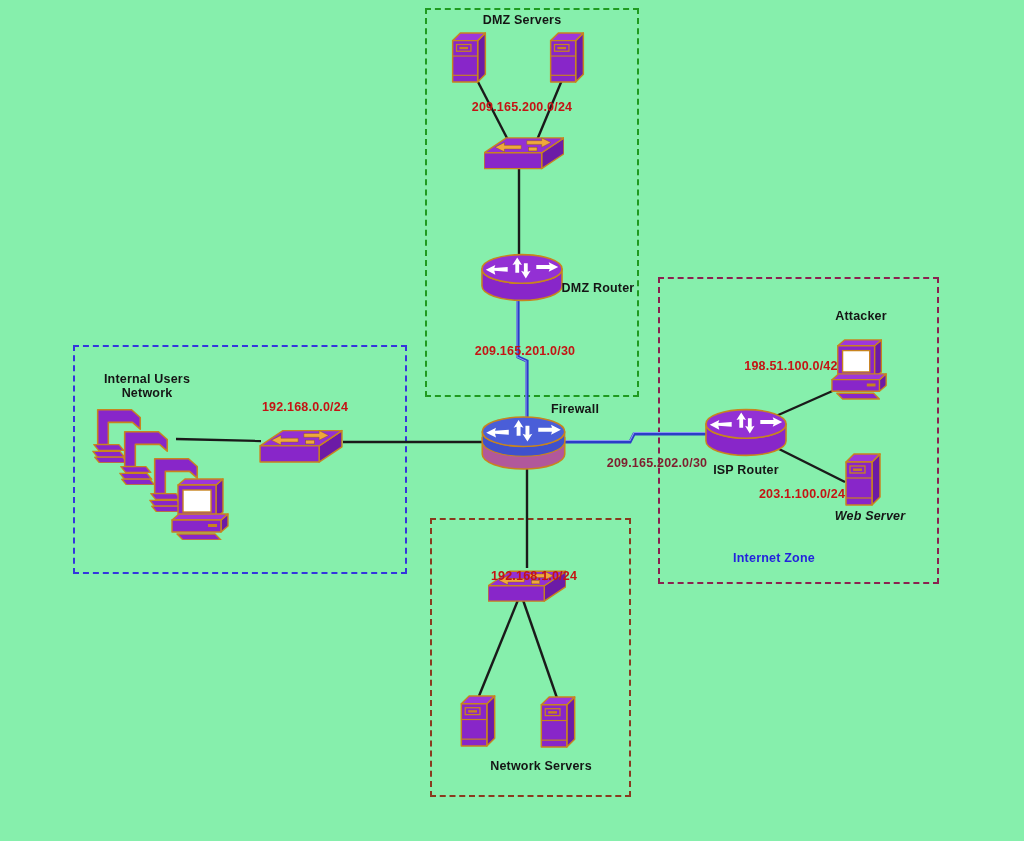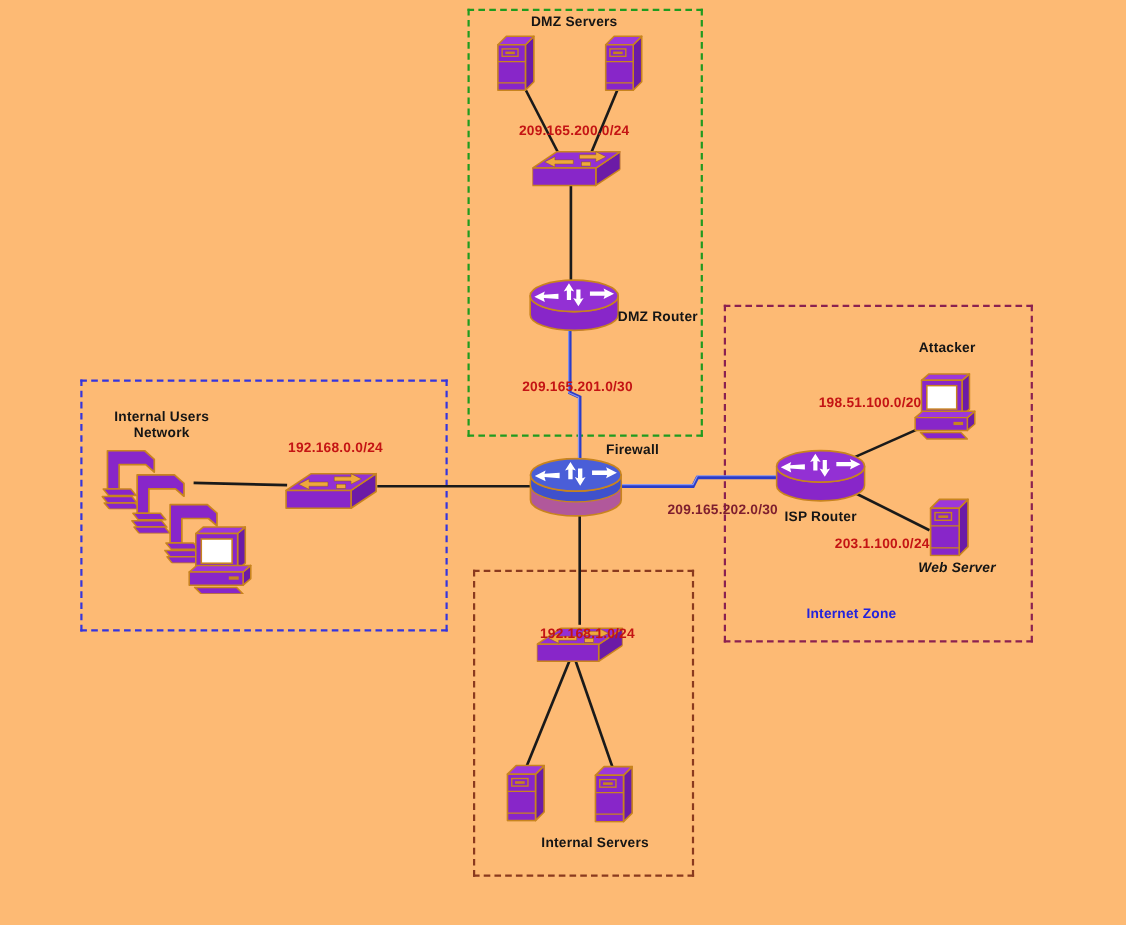--- a/index.html
+++ b/index.html
@@ -1,17 +1,17 @@
 <!DOCTYPE html>
 <html><head>
 <meta charset="utf-8">
 <style>
   html,body{margin:0;padding:0;background:#ffffff;}
   #stage{
-    position:relative;width:1024px;height:841px;background:#fdba74;overflow:hidden;
+    position:relative;width:1024px;height:841px;background:#86efac;overflow:hidden;
     font-family:"Liberation Sans", sans-serif;
   }
   .zone{position:absolute;background:transparent;}
   .zone.dmz{left:425px;top:8px;width:210px;height:385px;border:2px dashed #1f9b1f;}
   .zone.users{left:73px;top:345px;width:330px;height:225px;border:2px dashed #3535dd;}
   .zone.internet{left:658px;top:277px;width:277px;height:303px;border:2px dashed #8b2150;}
   .zone.servers{left:430px;top:518px;width:197px;height:275px;border:2px dashed #8a3a1e;}
   svg.canvas{position:absolute;left:0;top:0;}
   .lbl{
     position:absolute;font-size:12.5px;font-weight:bold;color:#151515;
@@ -148,32 +148,32 @@
       </g>
     <g>
         <use href="#sym-pc" x="830" y="338" width="62" height="62"></use>
       </g>
     <g>
         <use href="#sym-server" x="844" y="452" width="38" height="54"></use>
       </g>
   </svg>
 
   <div class="lbl" style="left:452px;top:13px;width:140px;">DMZ Servers</div>
-  <div class="lbl ip" style="left:458px;top:112px;width:128px;">209.165.200.0/24</div>
+  <div class="lbl ip" style="left:458px;top:100px;width:128px;">209.165.200.0/24</div>
   <div class="lbl" style="left:556px;top:281px;width:84px;">DMZ Router</div>
   <div class="lbl ip" style="left:460px;top:344px;width:130px;">209.165.201.0/30</div>
   <div class="lbl" style="left:535px;top:402px;width:80px;">Firewall</div>
   <div class="lbl ip-dark" style="left:598px;top:456px;width:118px;">209.165.202.0/30</div>
   <div class="lbl" style="left:706px;top:463px;width:80px;">ISP Router</div>
   <div class="lbl" style="left:826px;top:309px;width:70px;">Attacker</div>
-  <div class="lbl ip" style="left:737px;top:359px;width:108px;">198.51.100.0/20</div>
+  <div class="lbl ip" style="left:737px;top:359px;width:108px;">198.51.100.0/42</div>
   <div class="lbl ip" style="left:750px;top:487px;width:104px;text-align:center;">203.1.100.0/24</div>
   <div class="lbl" style="left:824px;top:509px;width:92px;font-style:italic;">Web Server</div>
   <div class="lbl blue-lbl" style="left:722px;top:551px;width:104px;">Internet Zone</div>
   <div class="lbl" style="left:92px;top:372px;width:110px;">
     <div>Internal Users</div>
     <div>Network</div>
   </div>
   <div class="lbl ip" style="left:255px;top:400px;width:100px;">192.168.0.0/24</div>
   <div class="lbl ip" style="left:486px;top:541px;width:96px;margin-top:28px;">192.168.1.0/24</div>
-  <div class="lbl" style="left:486px;top:759px;width:110px;">Internal Servers</div>
+  <div class="lbl" style="left:486px;top:759px;width:110px;">Network Servers</div>
 
 </div>
 
 </body></html>

